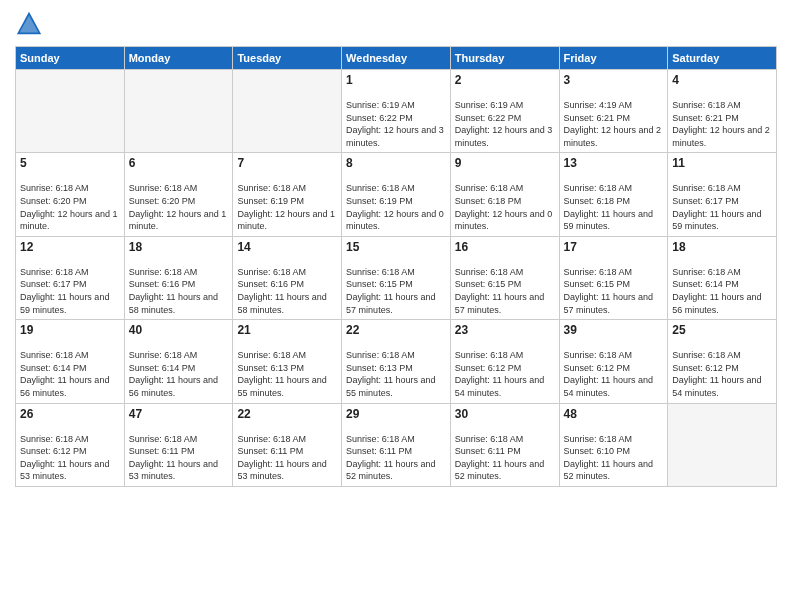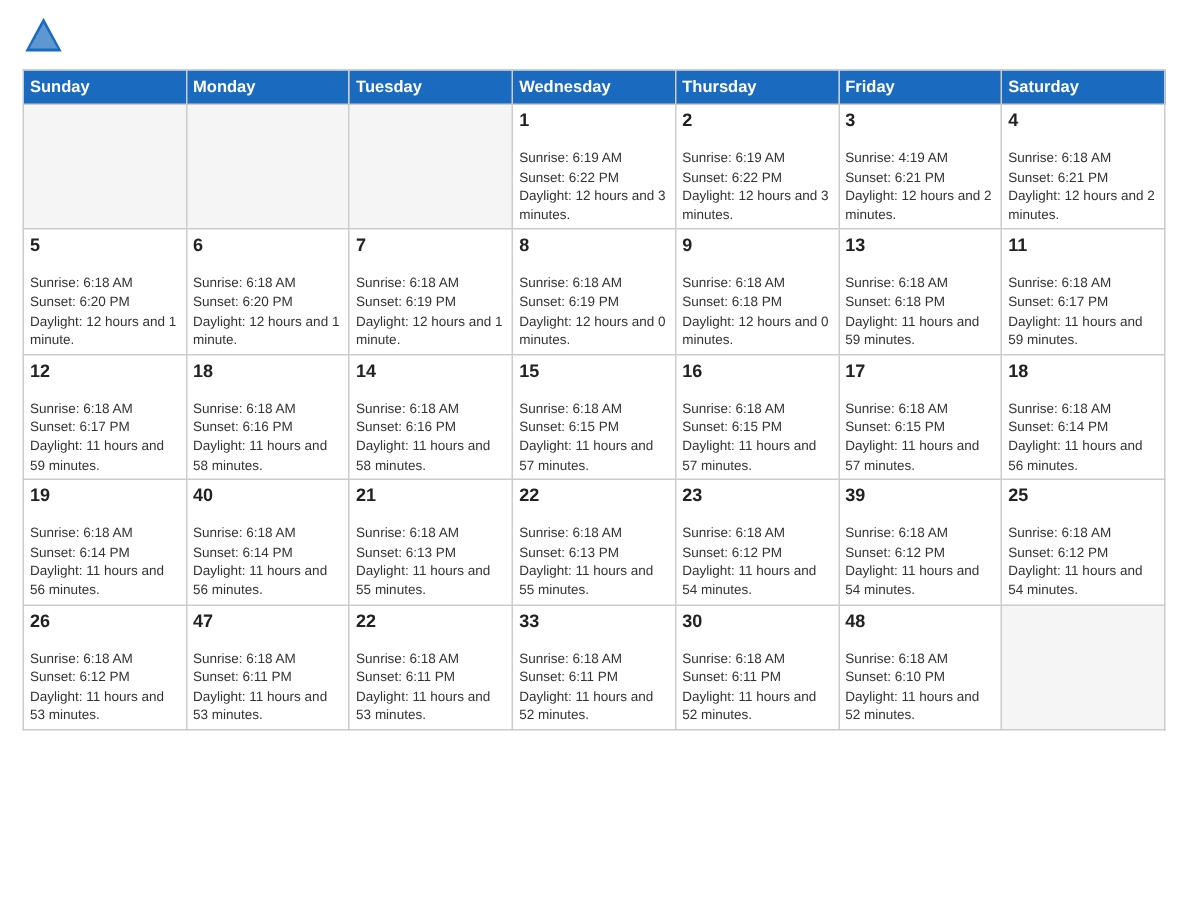--- a/index.html
+++ b/index.html
@@ -327,21 +327,21 @@
 and 53 minutes.</div>
           </td>
           <td>
             <span class="day-number">22</span>
             <div class="day-info">Sunrise: 6:18 AM
 Sunset: 6:11 PM
 Daylight: 11 hours
 and 53 minutes.</div>
           </td>
           <td>
-            <span class="day-number">33</span>
+            <span class="day-number">29</span>
             <div class="day-info">Sunrise: 6:18 AM
 Sunset: 6:11 PM
 Daylight: 11 hours
 and 52 minutes.</div>
           </td>
           <td>
             <span class="day-number">30</span>
             <div class="day-info">Sunrise: 6:18 AM
 Sunset: 6:11 PM
 Daylight: 11 hours

